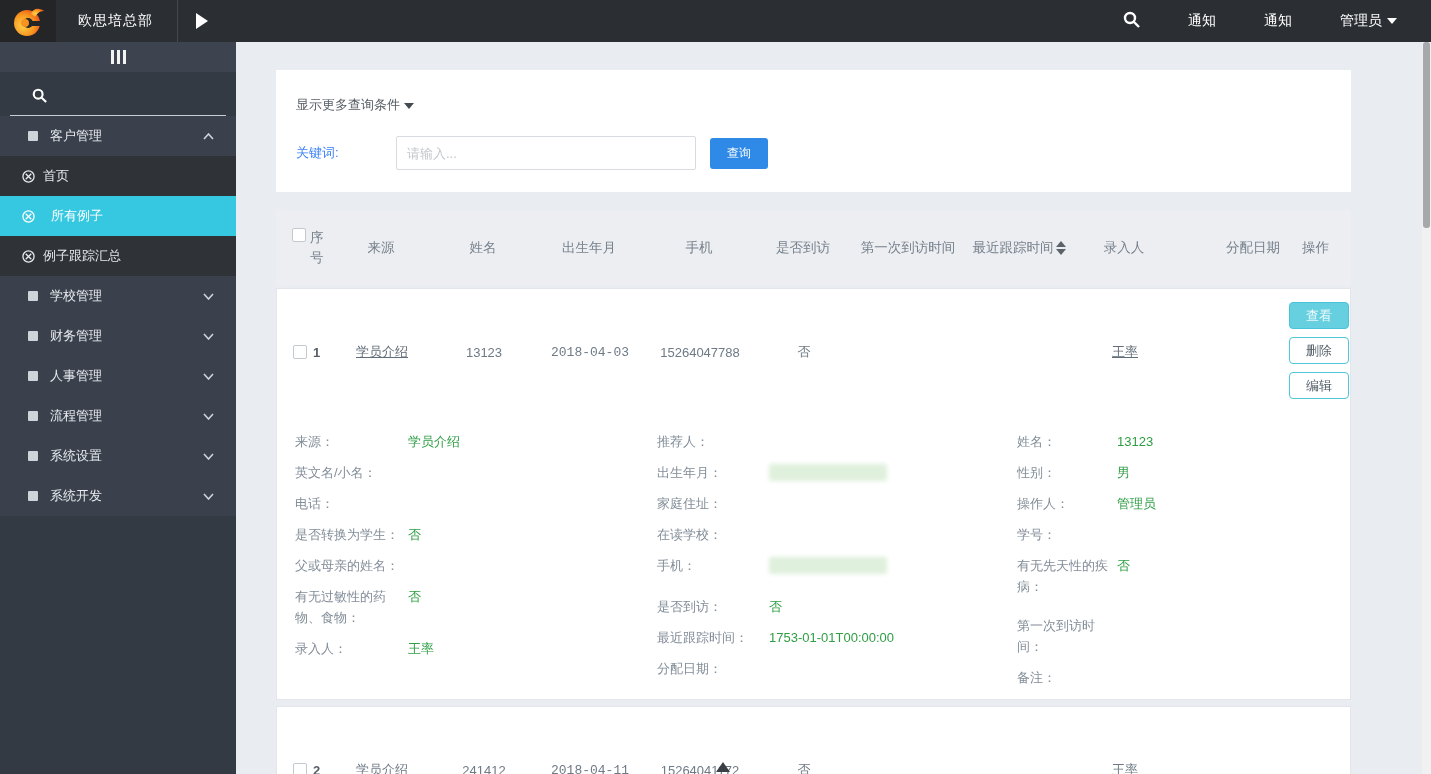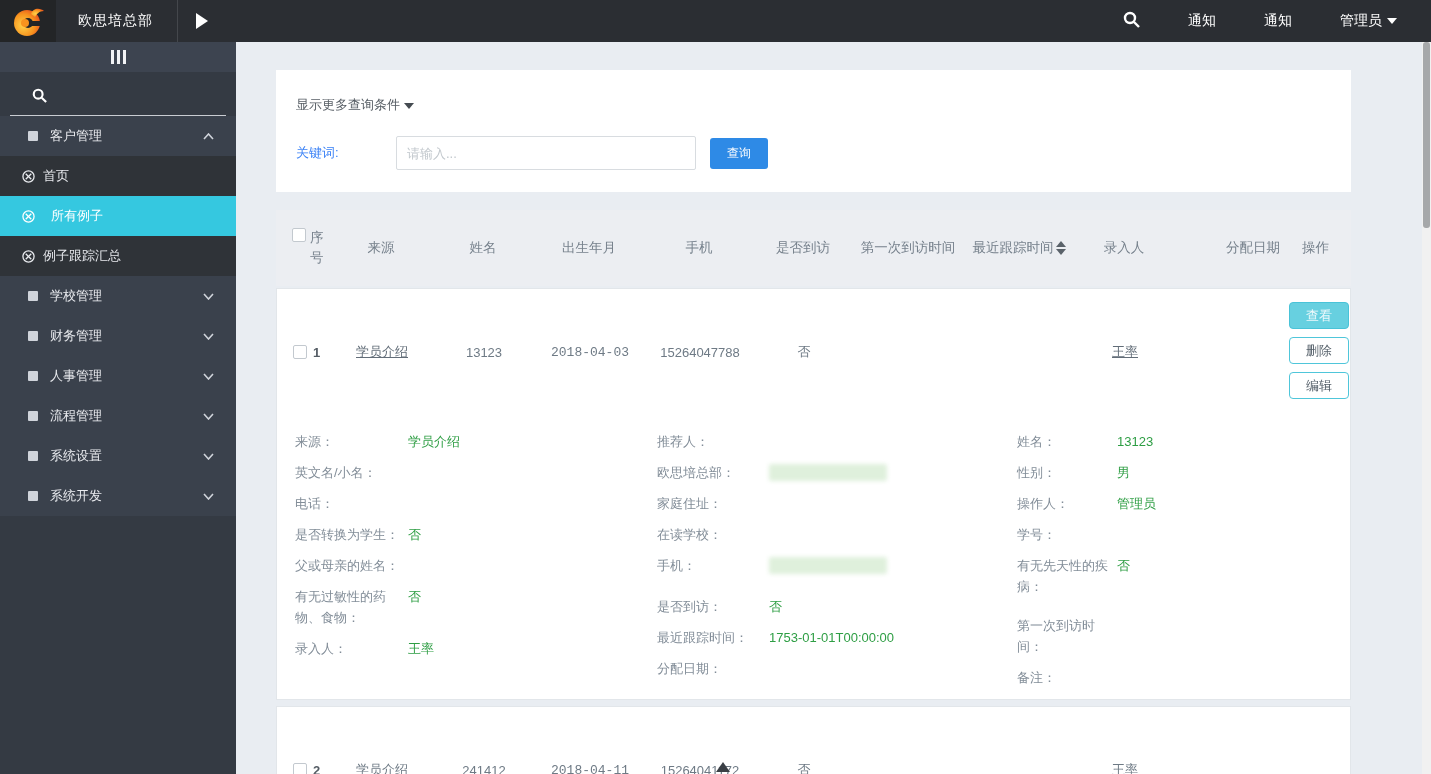--- a/index.html
+++ b/index.html
@@ -327,21 +327,21 @@
             <span class="dlabel">录入人：</span>
             <span class="dvalue">王率</span>
           </div>
       </div>
       <div class="dcol dcol-2">
         <div class="dfield">
             <span class="dlabel">推荐人：</span>
             <span class="dvalue"></span>
           </div>
         <div class="dfield">
-            <span class="dlabel">欧思培总部：</span>
+            <span class="dlabel">出生年月：</span>
             <span class="redacted"></span>
           </div>
         <div class="dfield">
             <span class="dlabel">家庭住址：</span>
             <span class="dvalue"></span>
           </div>
         <div class="dfield">
             <span class="dlabel">在读学校：</span>
             <span class="dvalue"></span>
           </div>

